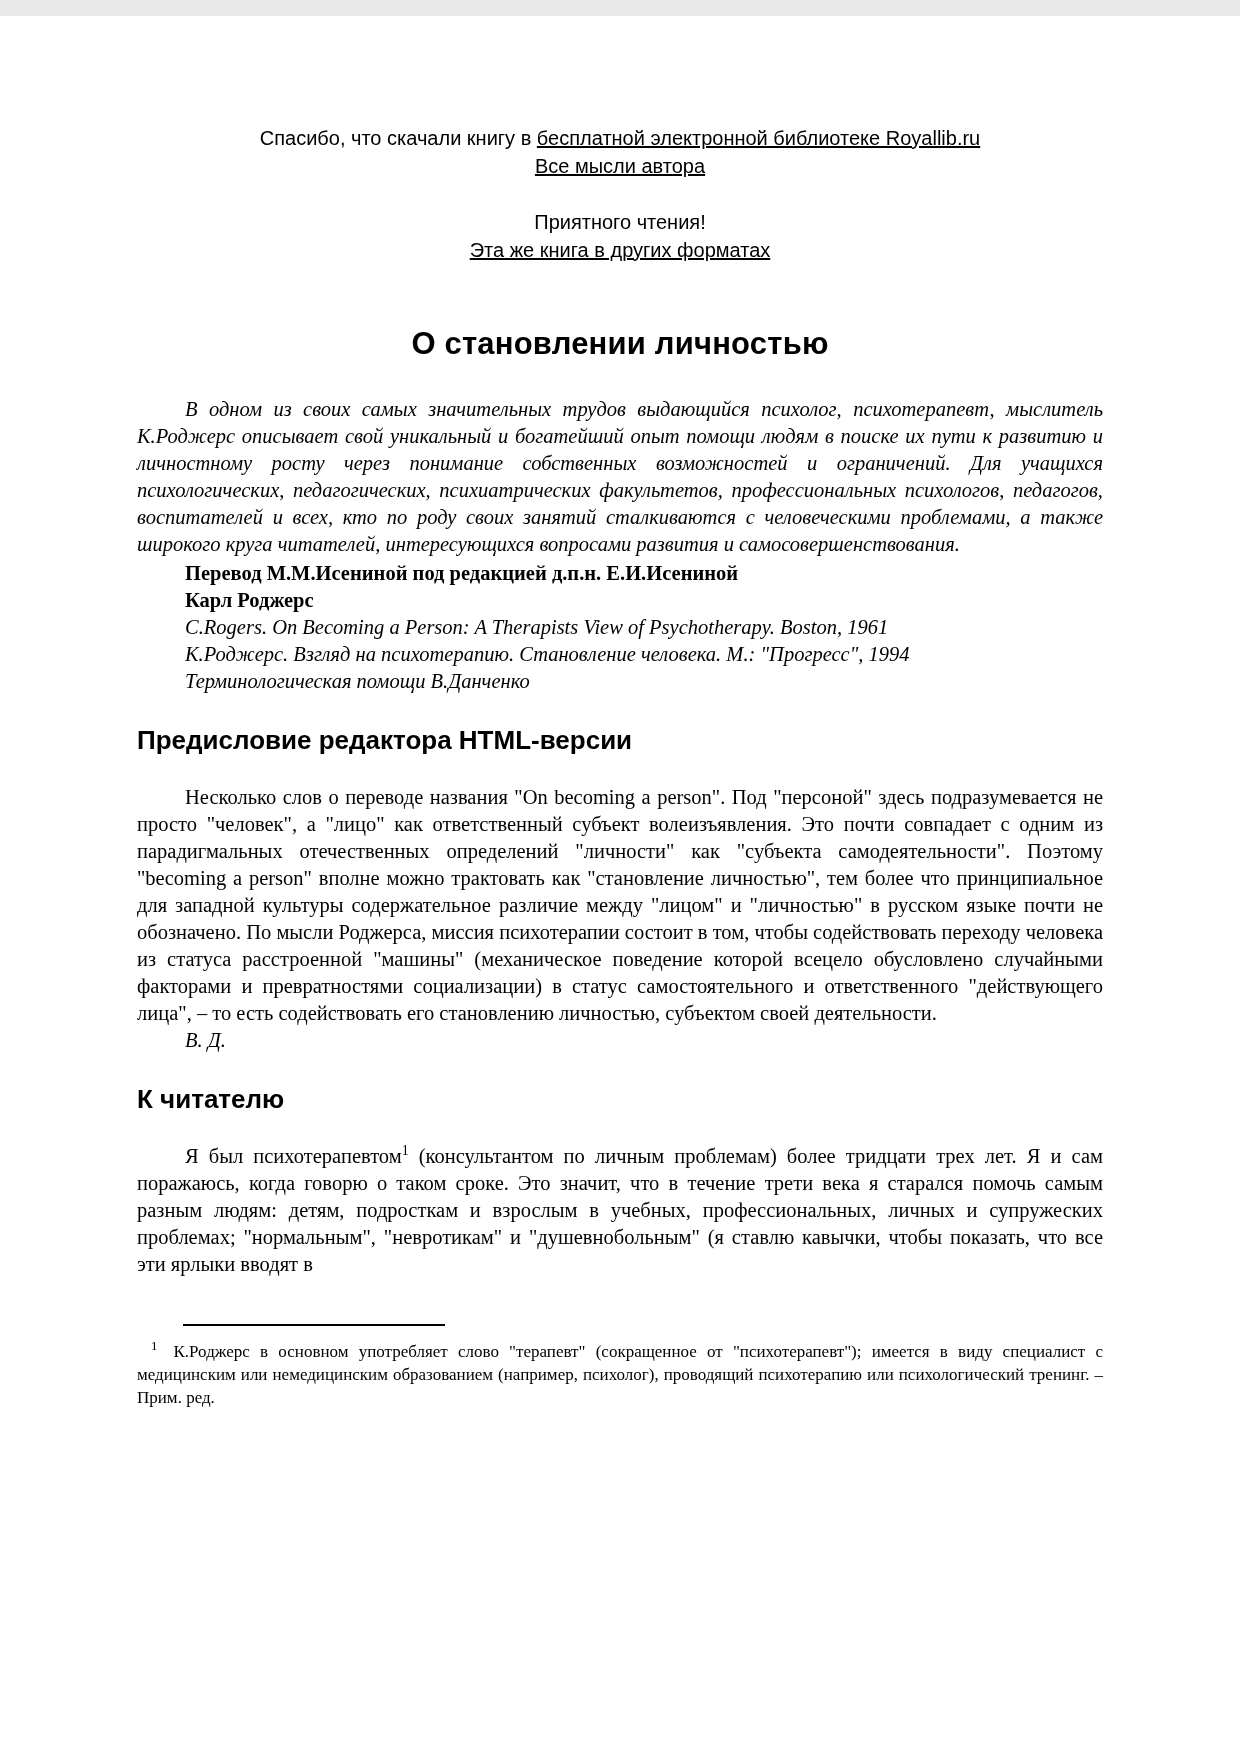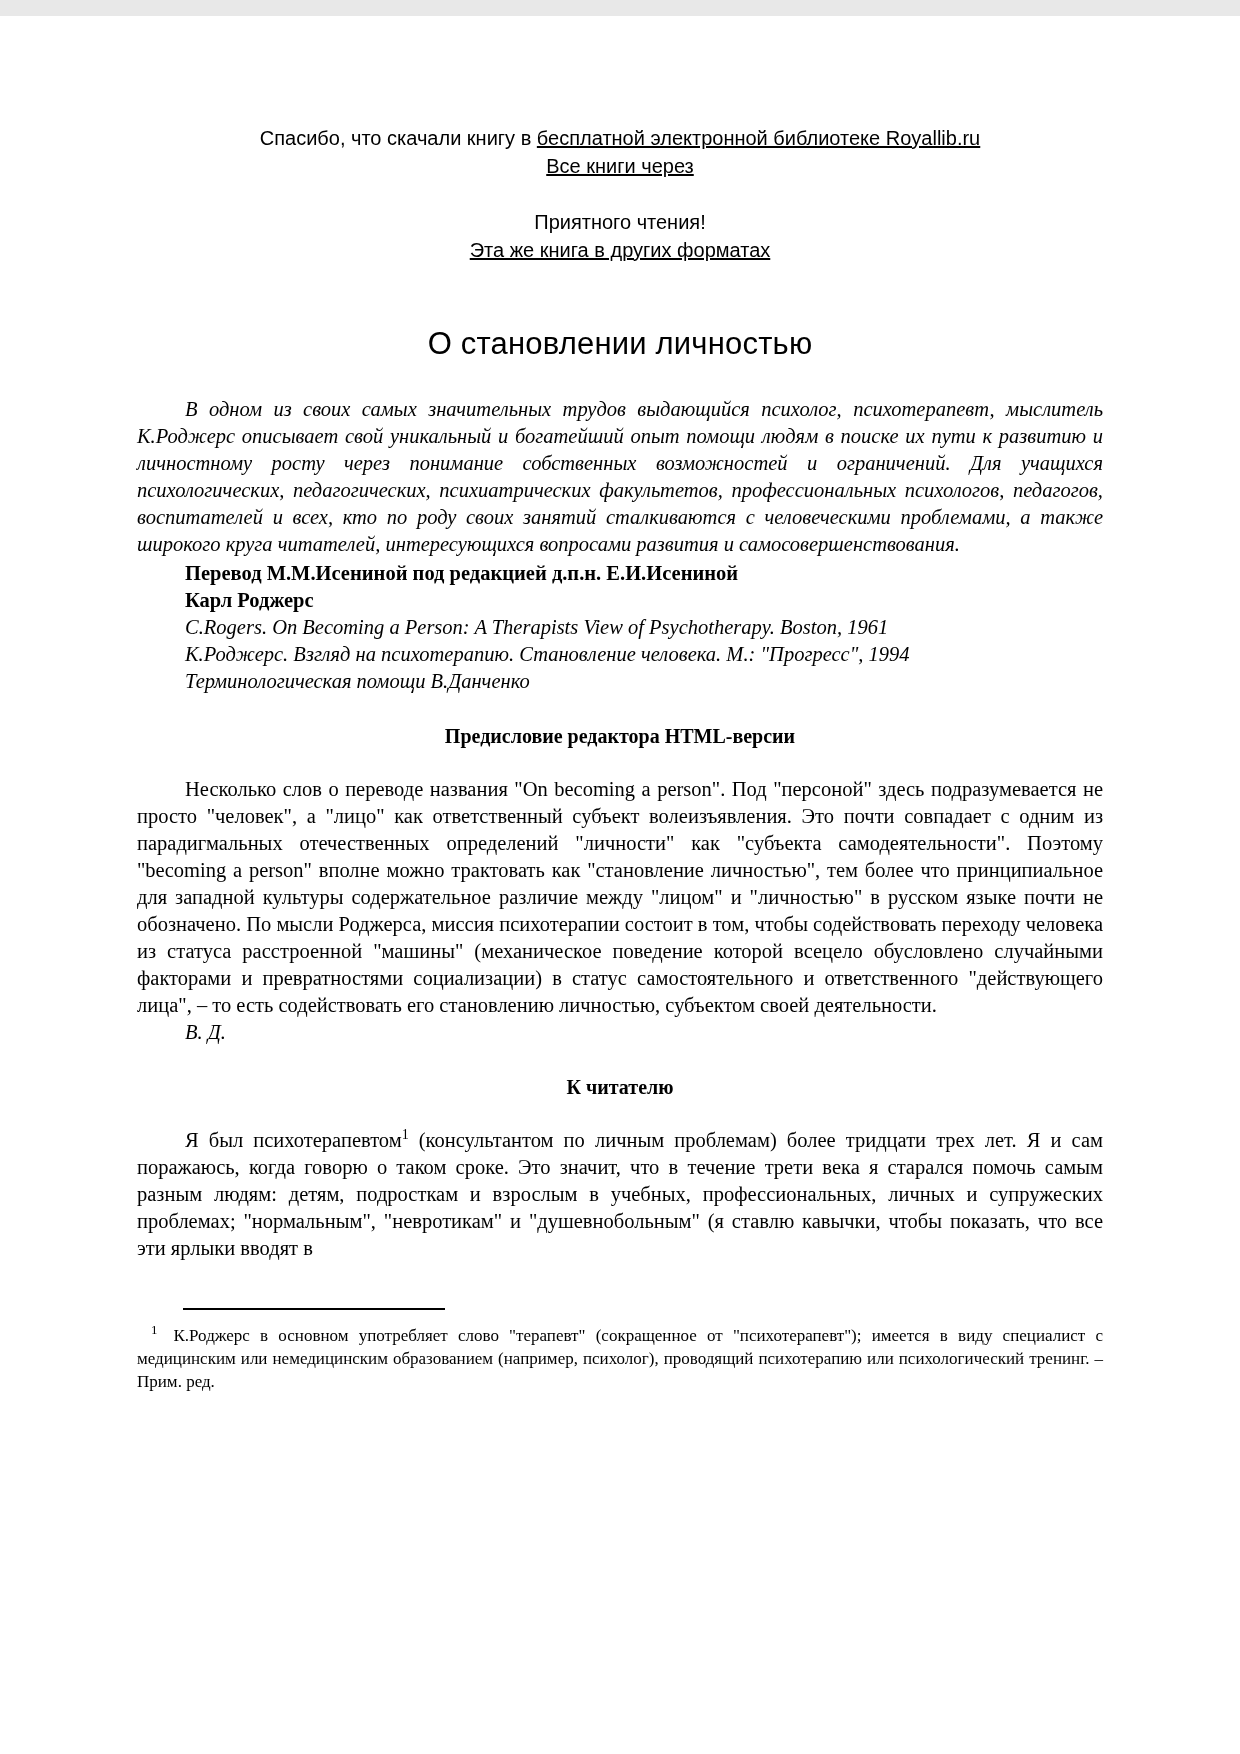--- a/index.html
+++ b/index.html
@@ -14,31 +14,30 @@
     color: #000000;
     overflow: hidden;
   }
   .sans { font-family: "Liberation Sans", sans-serif; }
   .center { text-align: center; }
   .top-block p { margin: 0; font-size: 20px; line-height: 28px; }
   .link { color: #000000; text-decoration: underline; cursor: pointer; }
   .greeting { margin-top: 28px !important; }
   .title {
     font-size: 31px;
-    font-weight: normal;
+    font-weight: bold;
     text-align: center;
     margin: 62px 0 34px 0;
     letter-spacing: 0.2px;
   }
   .h2 {
-    font-size: 20px;
+    font-size: 26px;
     font-weight: bold;
-    text-align: center;
+    text-align: left;
     margin: 30px 0 28px 0;
-    font-family: Liberation Serif, serif;
   }
   .para {
     font-size: 20.5px;
     line-height: 27px;
     text-align: justify;
     text-indent: 48px;
     margin: 0;
   }
   .italic { font-style: italic; }
   .bold { font-weight: bold; }
@@ -75,21 +74,21 @@
     margin-right: 16px;
   }
 </style>
 </head>
 <body>
 
 <div class="page">
 
   <div class="top-block">
     <p class="center sans"><span>Спасибо, что скачали книгу в </span><a class="link">бесплатной электронной библиотеке Royallib.ru</a></p>
-    <p class="center sans"><a class="link">Все книги через</a></p>
+    <p class="center sans"><a class="link">Все мысли автора</a></p>
     <p class="center sans greeting">Приятного чтения!</p>
     <p class="center sans"><a class="link">Эта же книга в других форматах</a></p>
   </div>
 
   <h1 class="title sans">О становлении личностью</h1>
 
   <p class="para italic annotation">В одном из своих самых значительных трудов выдающийся психолог, психотерапевт, мыслитель К.Роджерс описывает свой уникальный и богатейший опыт помощи людям в поиске их пути к развитию и личностному росту через понимание собственных возможностей и ограничений. Для учащихся психологических, педагогических, психиатрических факультетов, профессиональных психологов, педагогов, воспитателей и всех, кто по роду своих занятий сталкиваются с человеческими проблемами, а также широкого круга читателей, интересующихся вопросами развития и самосовершенствования.</p>
 
   <p class="credit bold">Перевод М.М.Исениной под редакцией д.п.н. Е.И.Исениной</p>
   <p class="credit bold">Карл Роджерс</p>

